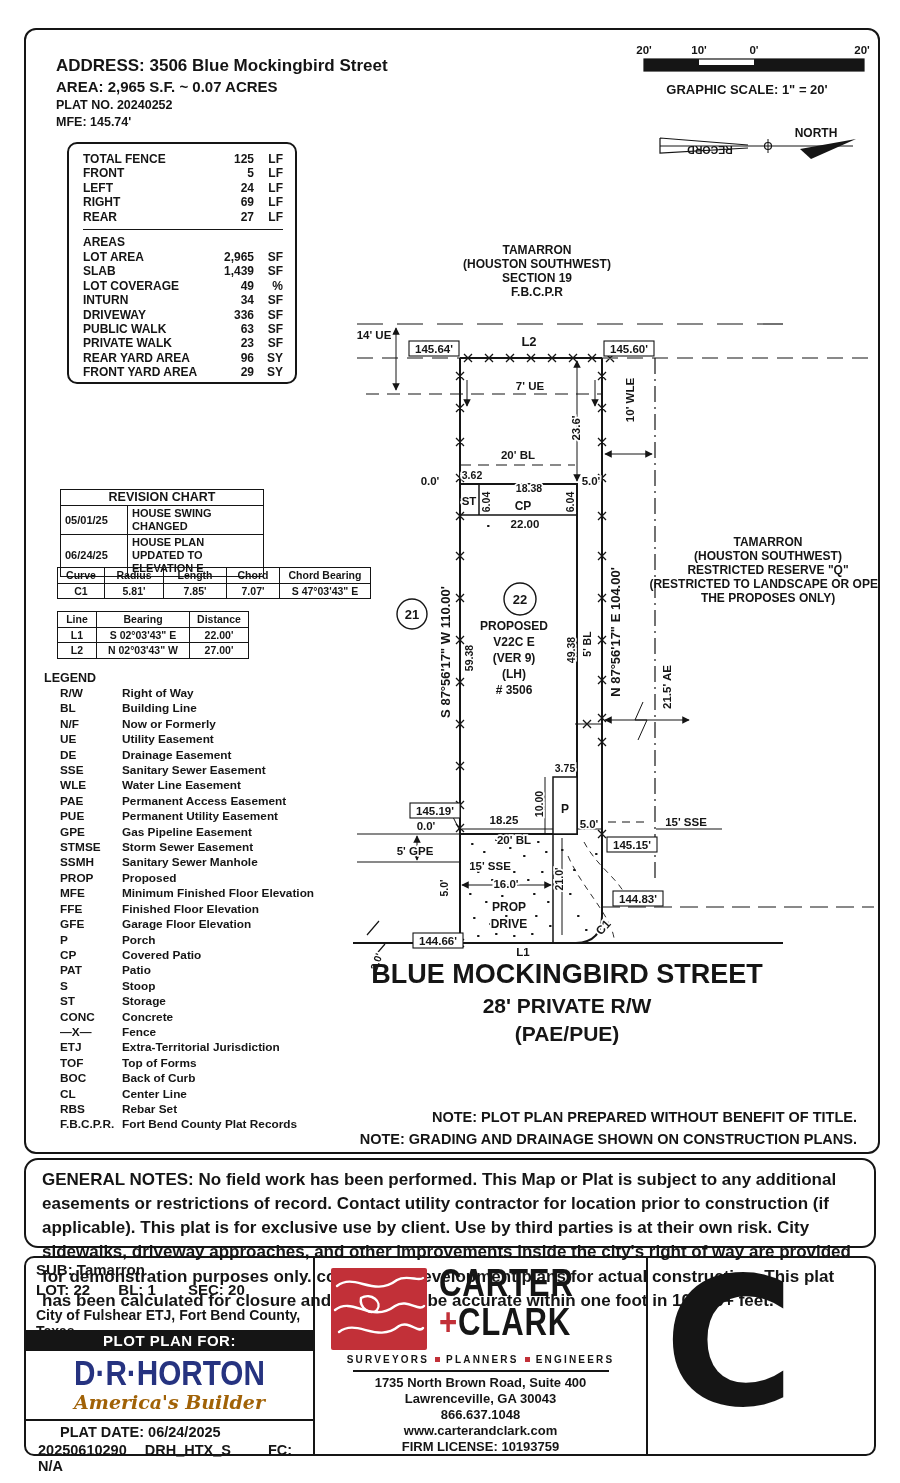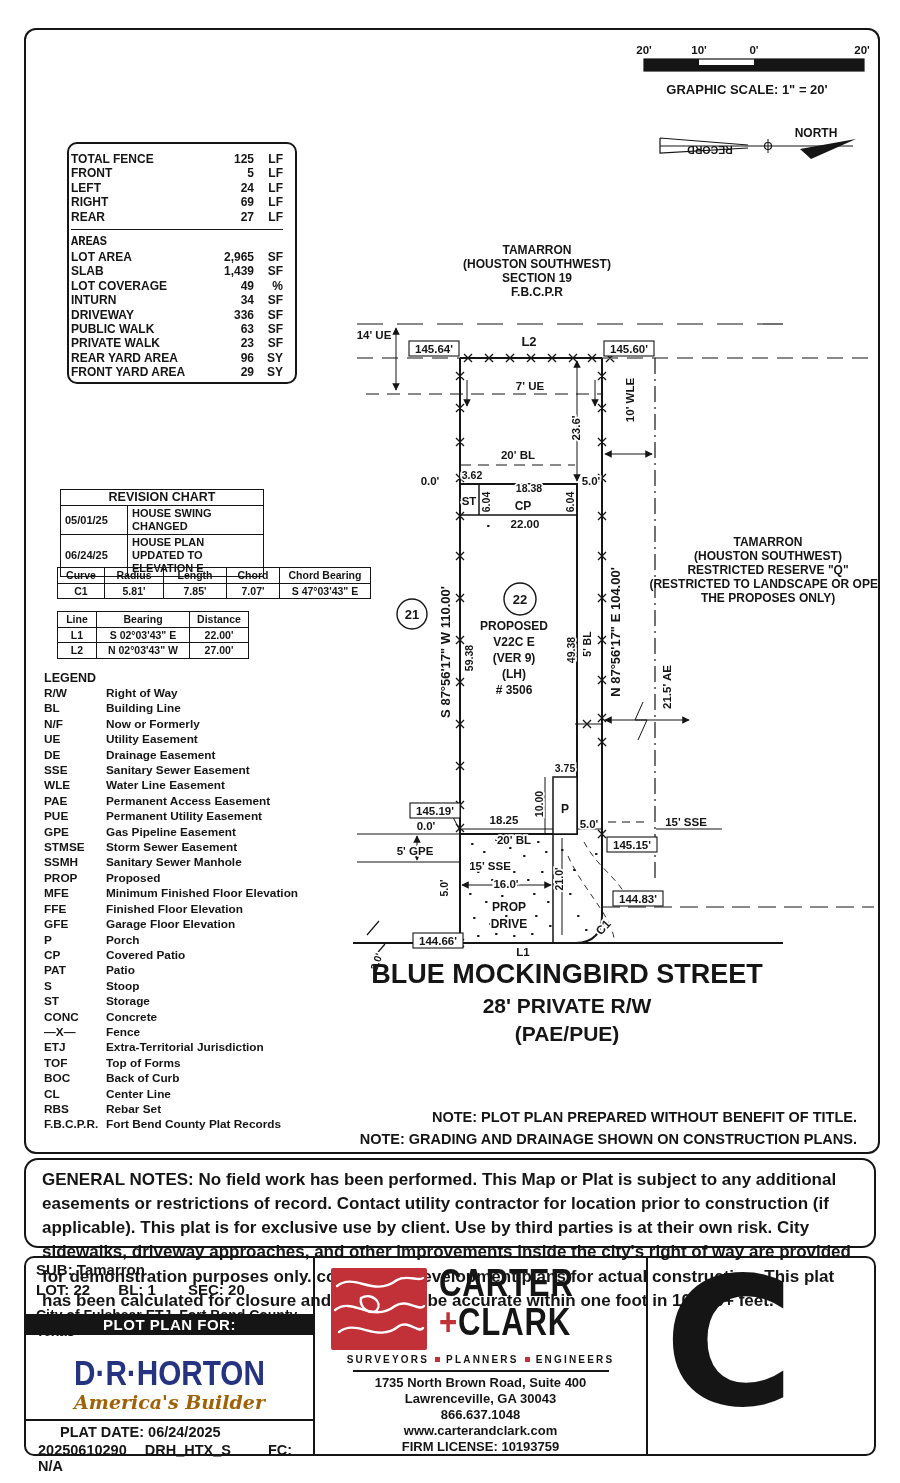--- a/index.html
+++ b/index.html
@@ -8,39 +8,39 @@
   .sheet{left:24px;top:28px;width:852px;height:1122px;border:2px solid #151515;border-radius:12px;}
   .gnotes{left:24px;top:1158px;width:852px;height:90px;border:2px solid #151515;border-radius:14px;box-sizing:border-box;padding:8px 16px;font-size:17px;font-weight:600;line-height:1.42;}
   .gnotes b{font-weight:800;}
   .tblock{left:24px;top:1256px;width:852px;height:200px;border:2px solid #151515;border-radius:10px;box-sizing:border-box;}
   .vdiv{position:absolute;top:0;bottom:0;width:0;border-left:2px solid #151515;}
   
   .addr1{font-size:17px;font-weight:bold;line-height:23px;}
   .addr2{font-size:15px;font-weight:bold;line-height:20px;}
   .addr3{font-size:12.5px;font-weight:bold;line-height:17px;}
   
-  .fbox{left:41px;top:112px;width:230px;height:242px;border:2px solid #151515;border-radius:10px;box-sizing:border-box;padding:8px 12px 6px 2px;}
+  .fbox{left:41px;top:112px;width:230px;height:242px;border:2px solid #151515;border-radius:10px;box-sizing:border-box;padding:8px 12px 6px 14px;}
   .frow{display:flex;font-size:12px;font-weight:bold;line-height:14.4px;}
   .fl{flex:1;} .fv{width:42px;text-align:right;} .fu{width:24px;text-align:right;padding-left:5px;}
   .fsep{border-top:1.5px solid #151515;margin:5px 0 5px 0;}
-  .fhead{font-size:12px;font-weight:bold;line-height:15px;font-family:Liberation Mono, monospace;}
+  .fhead{font-size:12px;font-weight:bold;line-height:15px;}
   
   .obox{left:36px;top:362px;width:226px;border:1.5px solid #151515;box-sizing:border-box;padding:5px 8px;font-size:12px;font-weight:bold;line-height:15px;}
   
   table{border-collapse:collapse;}
   .rev{font-size:11px;font-weight:bold;}
   .rev td{border:1.2px solid #151515;padding:1px 4px;line-height:13px;}
   .rev .rt{text-align:center;font-size:12.5px;}
   .ct{font-size:10.5px;font-weight:bold;text-align:center;}
   .ct td{border:1.2px solid #151515;padding:1px 3px;line-height:12.5px;white-space:nowrap;}
   
   .lgd{left:18px;top:640px;width:305px;}
   .lgt{font-size:12.5px;font-weight:bold;line-height:16px;}
   .lgr{display:flex;font-size:11.8px;font-weight:bold;line-height:15.4px;}
-  .lga{width:62px;flex:none;} .lgb{flex:1;}
+  .lga{width:62px;flex:none;margin-left:16px;} .lgb{flex:1;}
   
   svg text{font-family:"Liberation Sans",sans-serif;font-weight:bold;fill:#151515;text-anchor:middle;paint-order:stroke fill;stroke:#fff;stroke-width:3.5px;}
   .t10{font-size:10.5px;} .t11{font-size:11.5px;} .t12{font-size:12px;} .t13{font-size:13px;}
   .ts1{font-size:27px;} .ts2{font-size:21px;} .t14{font-size:14.5px;}
   .tae{text-anchor:end;}
   .nostroke{stroke-width:0;}
   
   .cap{left:596px;top:52px;width:250px;text-align:center;font-size:13px;font-weight:bold;}
   
   .bl-sub{font-size:15px;font-weight:bold;line-height:20px;}
@@ -196,20 +196,26 @@
     <text x="497" y="926" class="t11">L1</text>
     <text x="578" y="901" class="t12" transform="rotate(-48 578 898)">C1</text>
     <text x="351" y="935" class="t10" transform="rotate(-70 351 932)">2.0'</text>
     <text x="541" y="953" class="ts1 nostroke">BLUE MOCKINGBIRD STREET</text>
     <text x="541" y="983" class="ts2 nostroke">28'  PRIVATE R/W</text>
     <text x="541" y="1011" class="ts2 nostroke">(PAE/PUE)</text>
     <text x="831" y="1092" class="t14 tae nostroke">NOTE: PLOT PLAN PREPARED WITHOUT BENEFIT OF TITLE.</text>
     <text x="831" y="1114" class="t14 tae nostroke">NOTE: GRADING AND DRAINAGE SHOWN ON CONSTRUCTION PLANS.</text>
   </svg>
 
+  <div class="abs" style="left:30px;top:24px">
+    <div class="addr1">ADDRESS:  3506 Blue Mockingbird Street</div>
+    <div class="addr2">AREA: 2,965 S.F. ~ 0.07 ACRES</div>
+    <div class="addr3">PLAT NO. 20240252</div>
+    <div class="addr3">MFE: 145.74'</div>
+  </div>
 
   <svg class="abs" style="left:596px;top:10px" width="250" height="40" viewBox="0 0 250 40">
     <text x="22" y="14" class="t11 nostroke">20'</text>
     <text x="77" y="14" class="t11 nostroke">10'</text>
     <text x="132" y="14" class="t11 nostroke">0'</text>
     <text x="240" y="14" class="t11 nostroke">20'</text>
     <g>
       <rect x="22" y="19" width="220" height="12" fill="#fff" stroke="#151515" stroke-width="1.2"></rect>
       <rect x="22" y="19" width="55" height="12" fill="#151515"></rect>
       <rect x="77" y="25" width="55" height="6" fill="#151515"></rect>
@@ -490,21 +496,21 @@
   <div class="vdiv" style="left:620px"></div>
 
   <div class="abs" style="left:0;top:0;width:287px;height:196px;">
     <div class="abs bl-sub" style="left:10px;top:2px">SUB: Tamarron</div>
     <div class="abs bl-sub" style="left:10px;top:22px">
       <span>LOT: 22</span>
       <span style="margin-left:24px">BL: 1</span>
       <span style="margin-left:28px">SEC: 20</span>
     </div>
     <div class="abs bl-city" style="left:10px;top:49px;width:277px">City of Fulshear ETJ, Fort Bend County, Texas</div>
-    <div class="abs bar" style="left:0;top:56px;width:287px;height:21px">PLOT PLAN FOR:</div>
+    <div class="abs bar" style="left:0;top:72px;width:287px;height:21px">PLOT PLAN FOR:</div>
     <div class="abs drh" style="left:0;top:97px;width:287px">D·R·HORTON</div>
     <div class="abs drt" style="left:0;top:133px;width:287px">America's Builder</div>
     <div class="abs" style="left:0;top:161px;width:287px;border-top:2px solid #151515"></div>
     <div class="abs pd1" style="left:34px;top:166px">PLAT DATE:  06/24/2025</div>
     <div class="abs pd1" style="left:12px;top:184px">
       <span>20250610290</span>
       <span style="margin-left:14px">DRH_HTX_S</span>
       <span style="margin-left:33px">FC: N/A</span>
     </div>
   </div>

